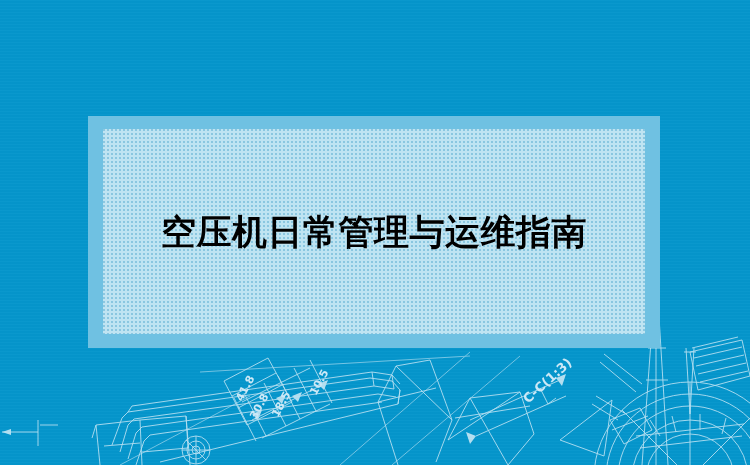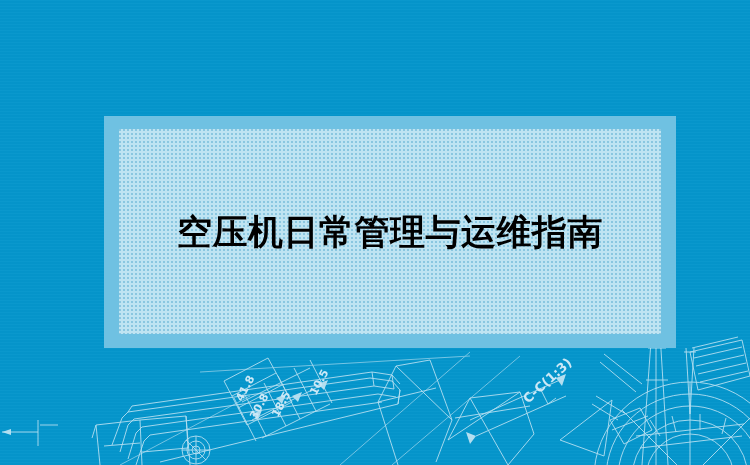--- a/index.html
+++ b/index.html
@@ -45,21 +45,20 @@
   
   .title-frame {
     position: absolute;
     left: 88px;
     top: 116px;
     width: 572px;
     height: 232px;
     background: #6fc1e2;
     box-sizing: border-box;
     padding: 13px 15px 14px 15px;
-    margin-left: 16px;
   }
   .title-panel {
     position: relative;
     width: 100%;
     height: 100%;
     background-color: #bfe4f2;
     background-image:
       radial-gradient(circle at 1px 1px, rgba(96,175,210,0.55) 0.9px, rgba(0,0,0,0) 1.1px);
     background-size: 4px 4px;
     display: flex;

